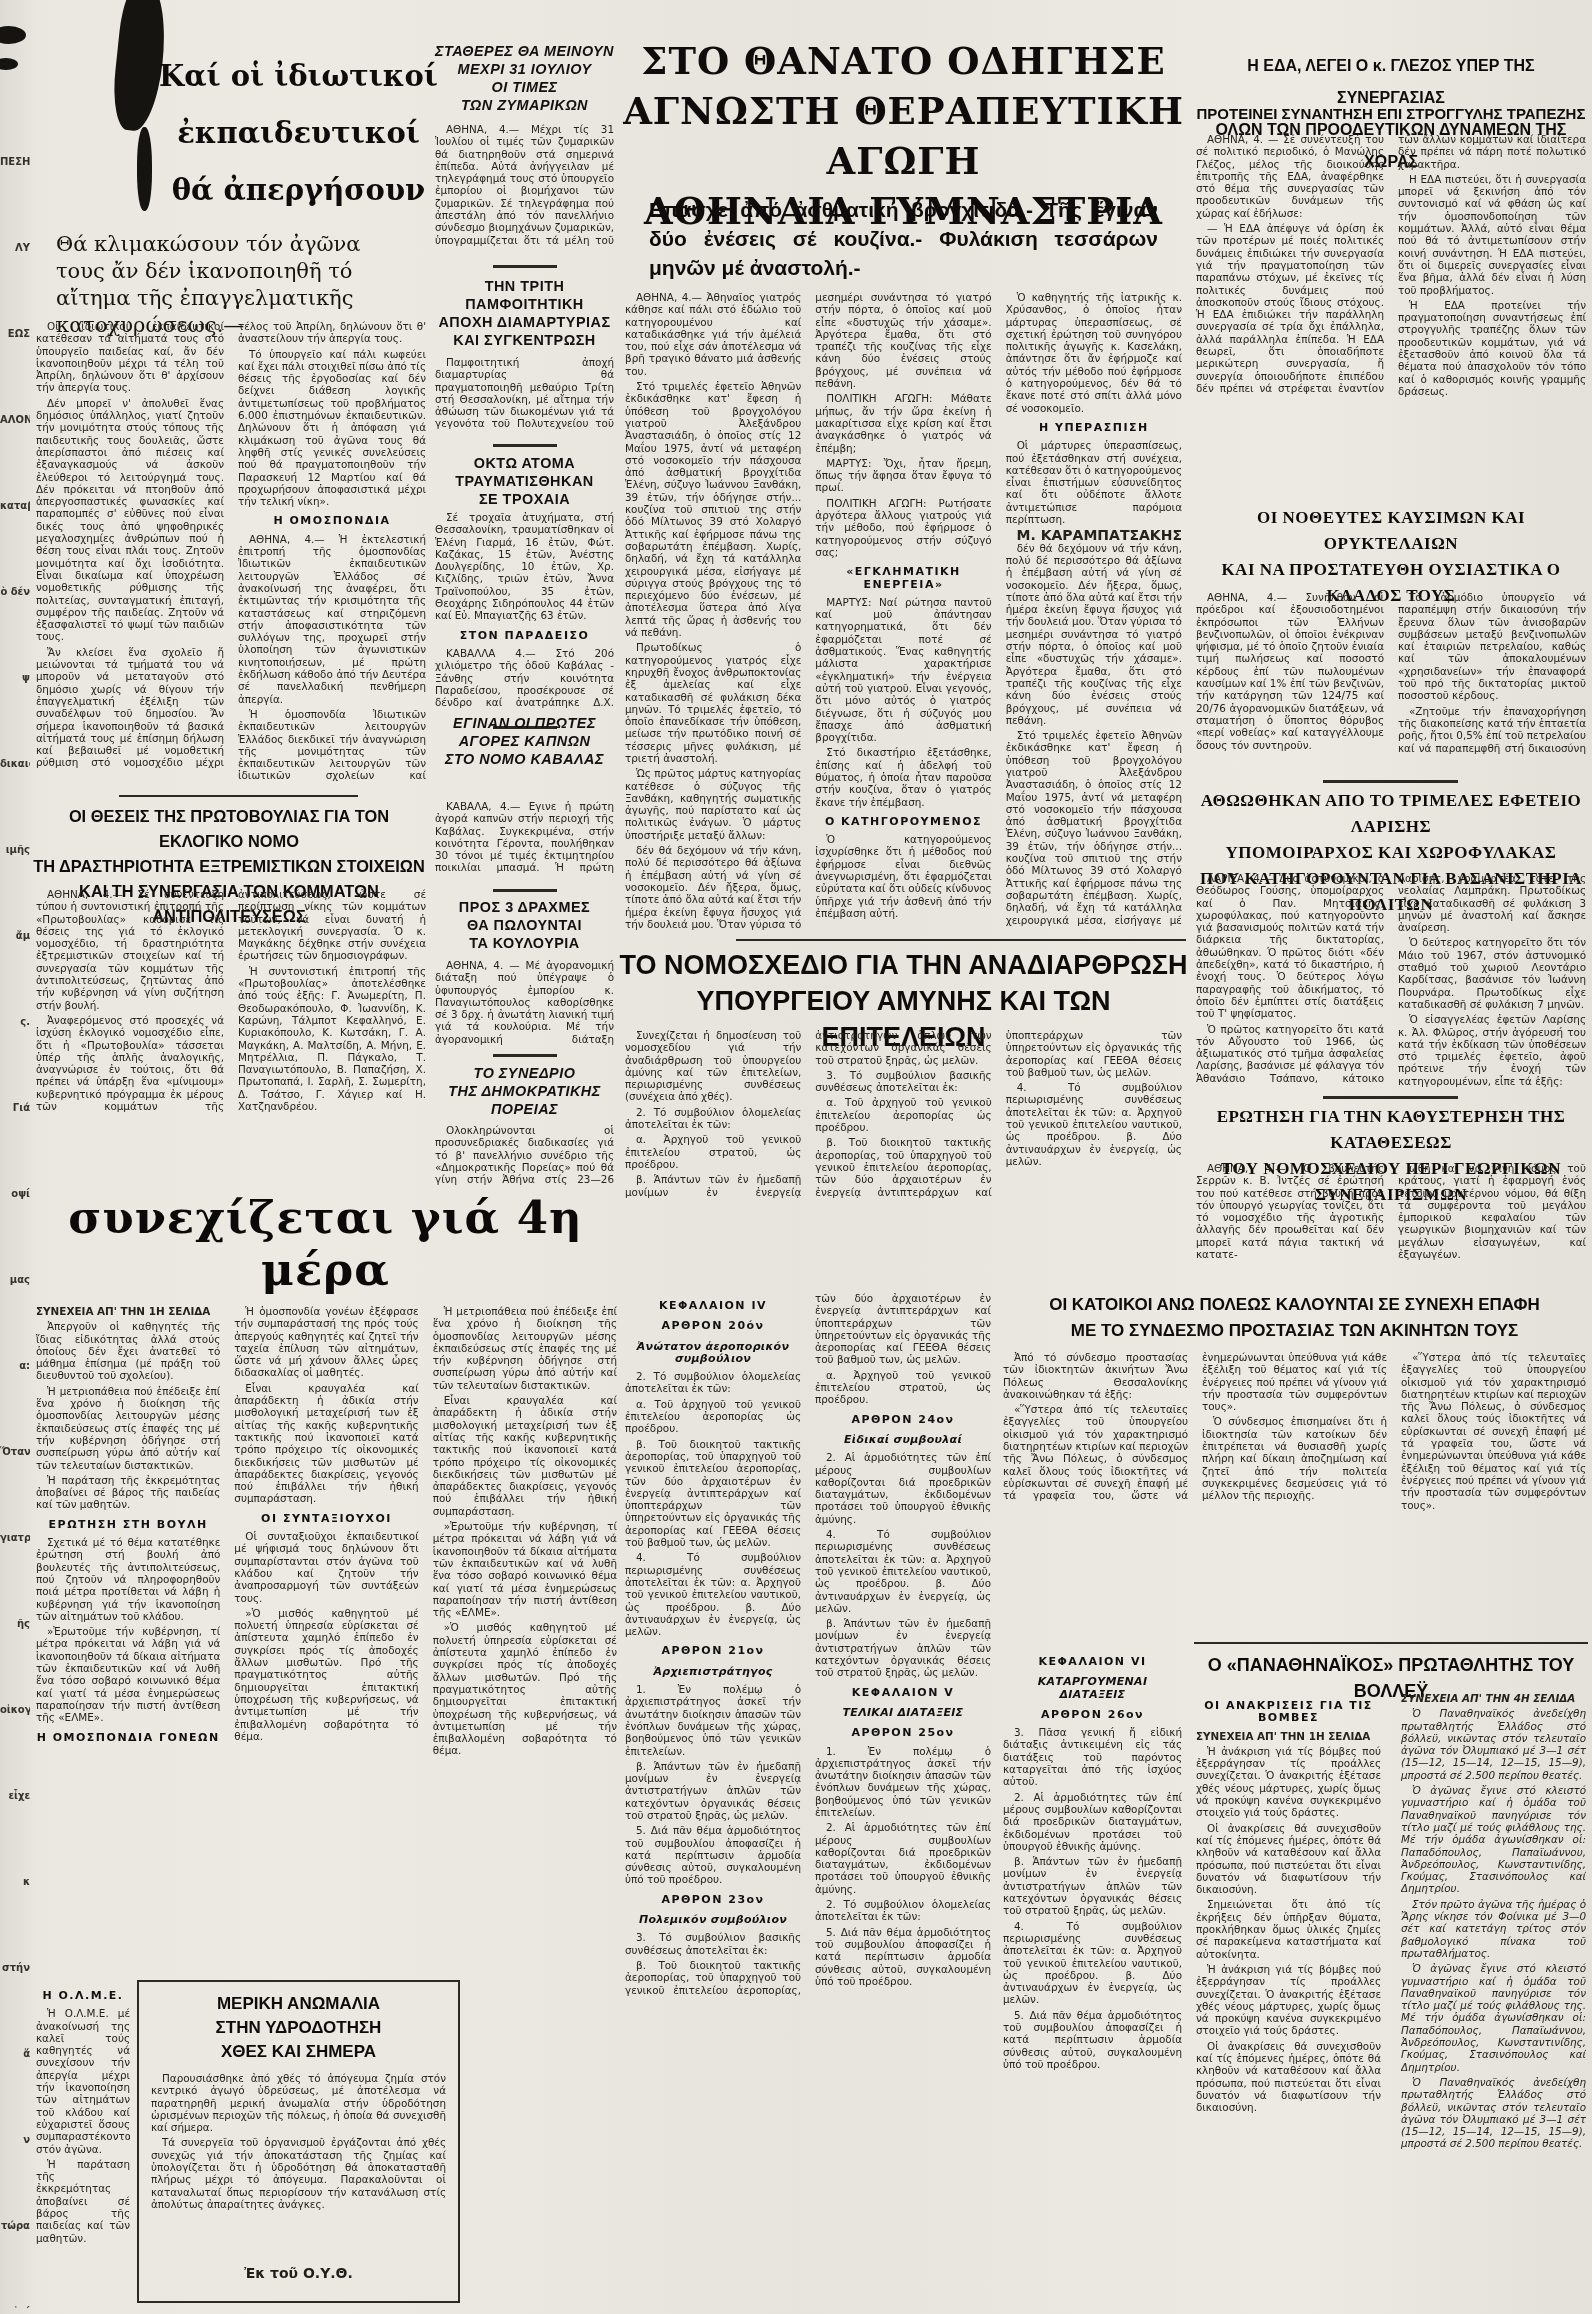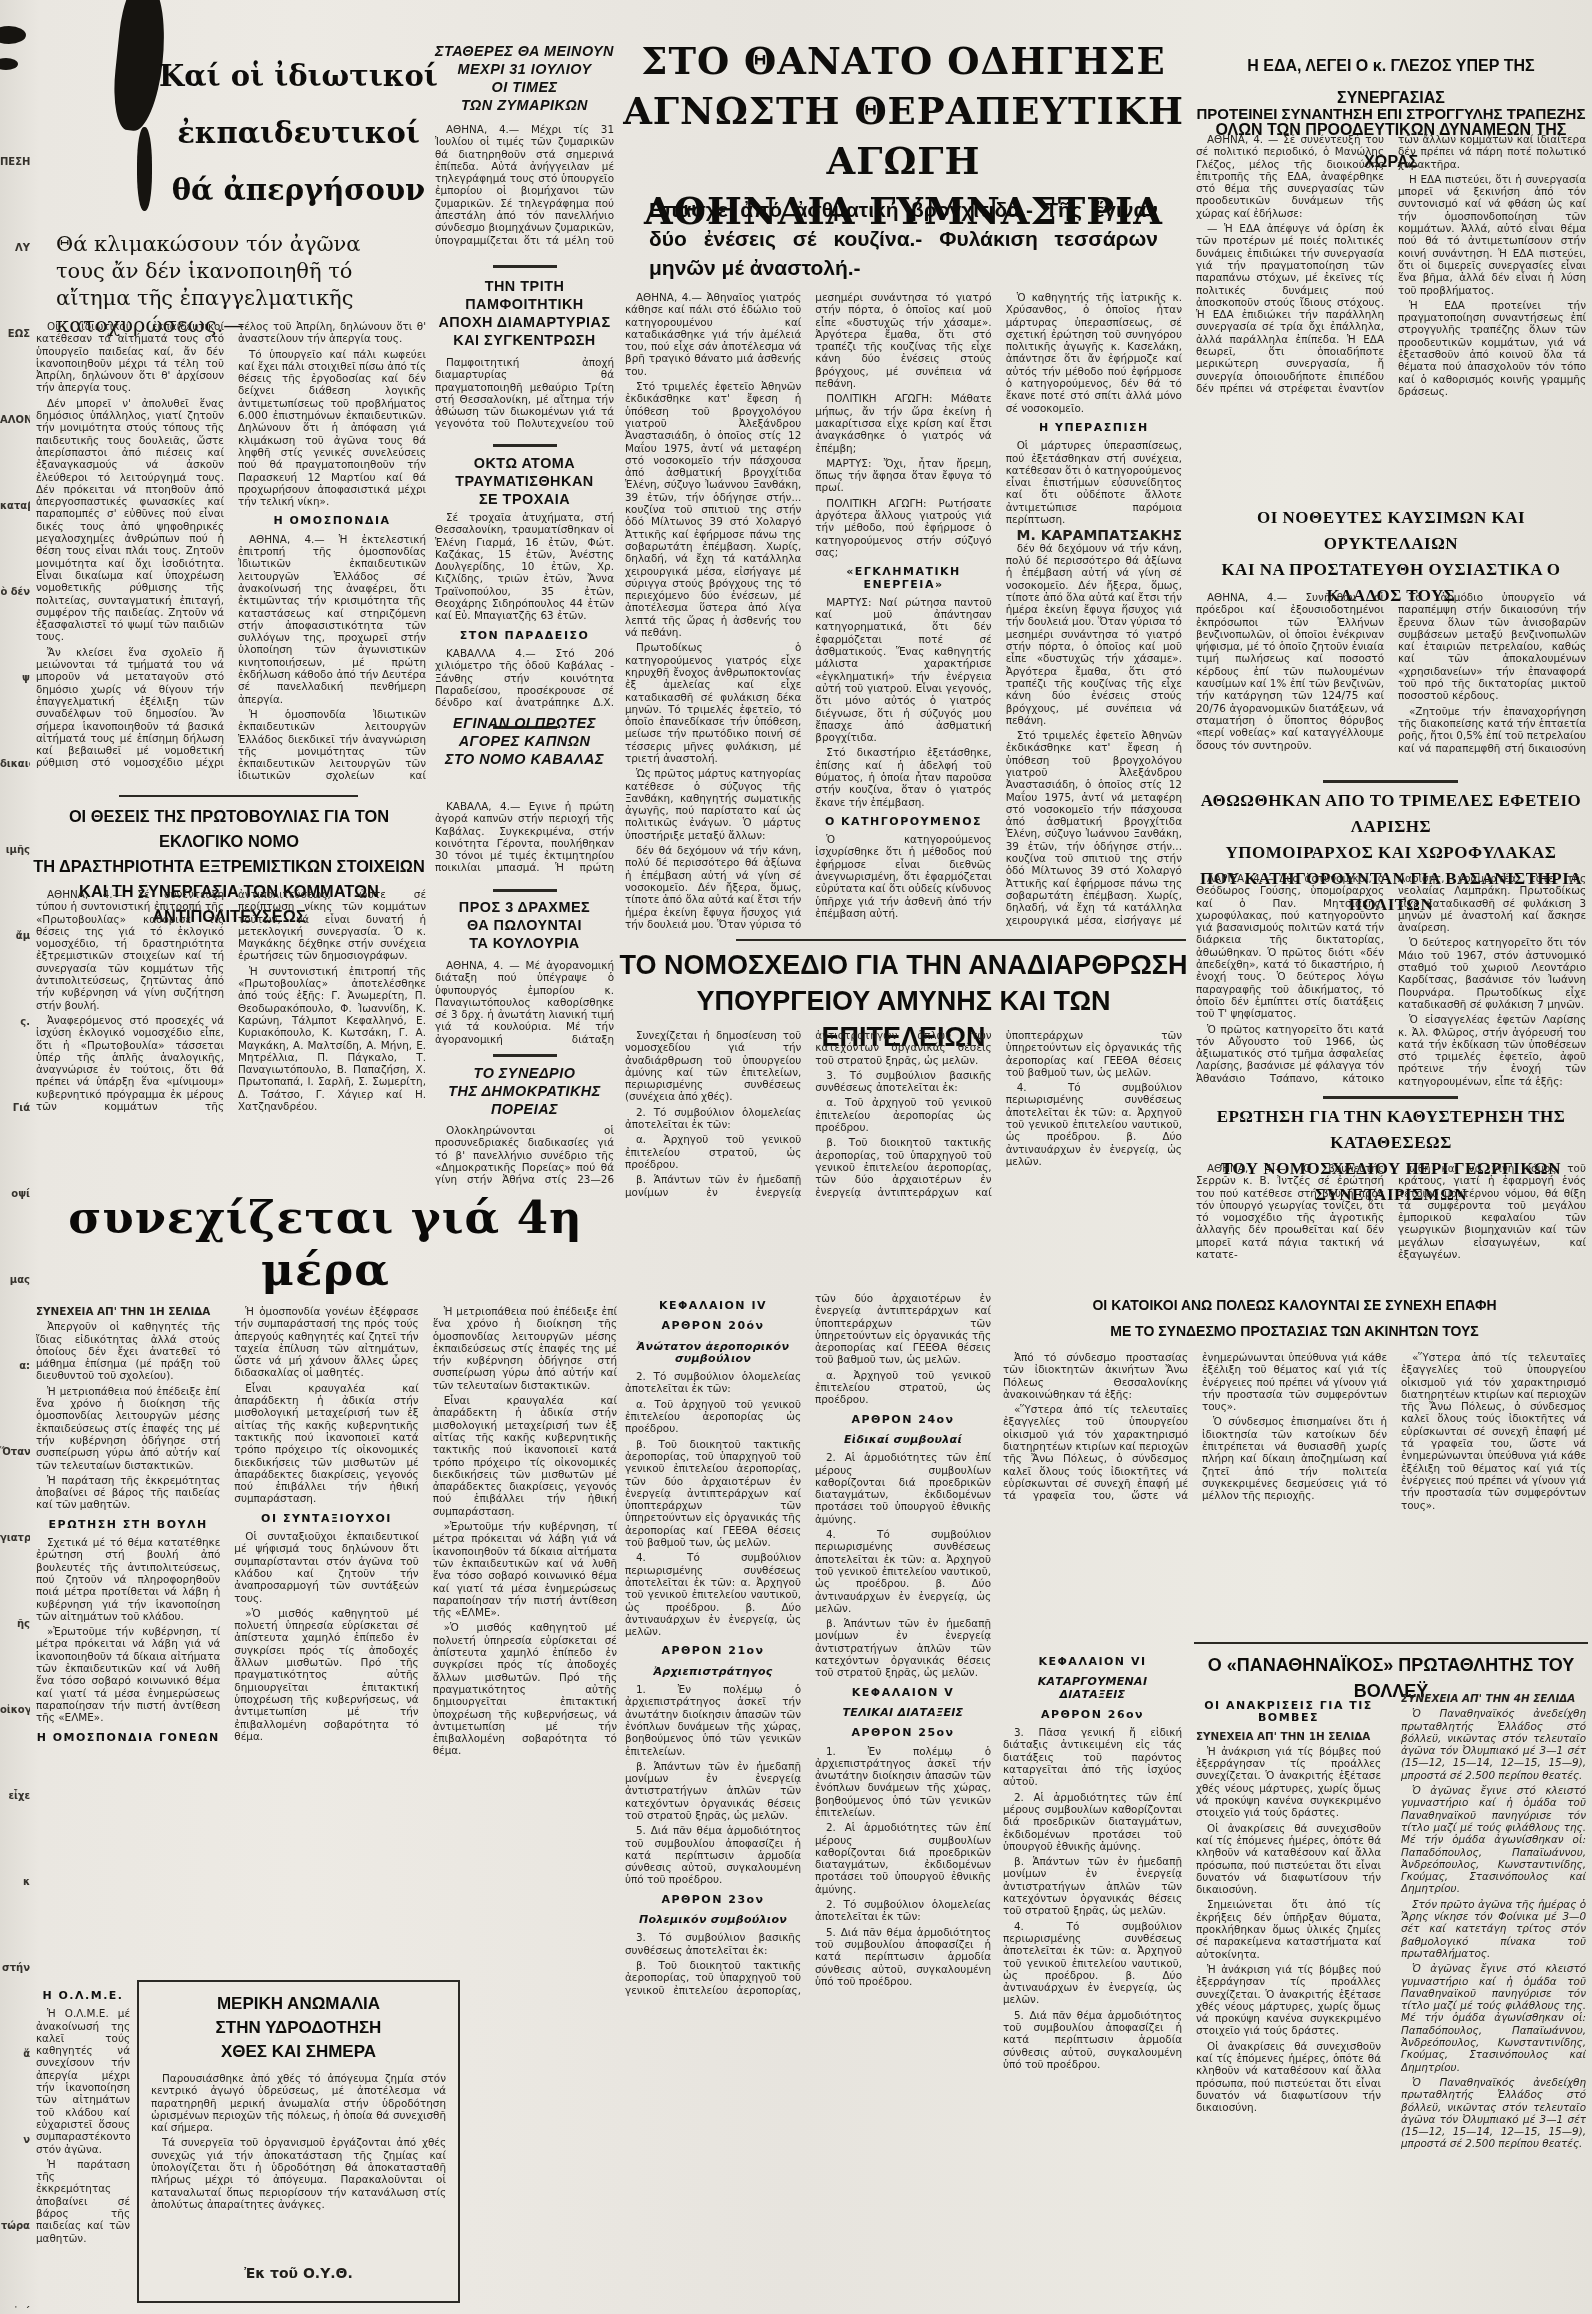--- a/index.html
+++ b/index.html
@@ -336,21 +336,21 @@
   <div class="abs rule" style="left:1323px;top:1096px;width:135px;height:3px;"></div>
   <div class="abs serif-head" style="left:1194px;top:1104px;width:394px;font-size:17px;line-height:26px;">
     <div>ΕΡΩΤΗΣΗ ΓΙΑ ΤΗΝ ΚΑΘΥΣΤΕΡΗΣΗ ΤΗΣ ΚΑΤΑΘΕΣΕΩΣ</div>
     <div>ΤΟΥ ΝΟΜΟΣΧΕΔΙΟΥ ΠΕΡΙ ΓΕΩΡΓΙΚΩΝ ΣΥΝΕΤΑΙΡΙΣΜΩΝ</div>
   </div>
   <div class="abs body-cols cols2" style="left:1196px;top:1162px;width:390px;height:119px;">
     <p>ΑΘΗΝΑ, 4.— Ὁ βουλευτής Σερρῶν κ. Β. Ἰντζές σέ ἐρώτησή του πού κατέθεσε στή βουλή πρός τόν ὑπουργό γεωργίας τονίζει, ὅτι τό νομοσχέδιο τῆς ἀγροτικῆς ἀλλαγῆς δέν προωθεῖται καί δέν μπορεῖ κατά πάγια τακτική νά κατατε-</p>
     <p>ωθῆ καί νά γίνη νόμος τοῦ κράτους, γιατί ἡ ἐφαρμογή ἑνός τέτοιου μοντέρνου νόμου, θά θίξη τά συμφέροντα τοῦ μεγάλου ἐμπορικοῦ κεφαλαίου τῶν γεωργικῶν βιομηχανιῶν καί τῶν μεγάλων εἰσαγωγέων, καί ἐξαγωγέων.</p>
   </div>
 
-  <div class="abs bold-head" style="left:1001px;top:1292px;width:587px;font-size:14px;line-height:26px;">
+  <div class="abs bold-head" style="left:1001px;top:1292px;width:587px;font-size:17px;line-height:26px;">
     <div>ΟΙ ΚΑΤΟΙΚΟΙ ΑΝΩ ΠΟΛΕΩΣ ΚΑΛΟΥΝΤΑΙ ΣΕ ΣΥΝΕΧΗ ΕΠΑΦΗ</div>
     <div>ΜΕ ΤΟ ΣΥΝΔΕΣΜΟ ΠΡΟΣΤΑΣΙΑΣ ΤΩΝ ΑΚΙΝΗΤΩΝ ΤΟΥΣ</div>
   </div>
   <div class="abs body-cols cols3" style="left:1003px;top:1351px;width:583px;height:287px;">
     <p>Ἀπό τό σύνδεσμο προστασίας τῶν ἰδιοκτητῶν ἀκινήτων Ἄνω Πόλεως Θεσσαλονίκης ἀνακοινώθηκαν τά ἑξῆς:</p>
     <p>«Ὕστερα ἀπό τίς τελευταῖες ἐξαγγελίες τοῦ ὑπουργείου οἰκισμοῦ γιά τόν χαρακτηρισμό διατηρητέων κτιρίων καί περιοχῶν τῆς Ἄνω Πόλεως, ὁ σύνδεσμος καλεῖ ὅλους τούς ἰδιοκτῆτες νά εὑρίσκωνται σέ συνεχῆ ἐπαφή μέ τά γραφεῖα του, ὥστε νά ἐνημερώνωνται ὑπεύθυνα γιά κάθε ἐξέλιξη τοῦ θέματος καί γιά τίς ἐνέργειες πού πρέπει νά γίνουν γιά τήν προστασία τῶν συμφερόντων τους».</p>
     <p>Ὁ σύνδεσμος ἐπισημαίνει ὅτι ἡ ἰδιοκτησία τῶν κατοίκων δέν ἐπιτρέπεται νά θυσιασθῆ χωρίς πλήρη καί δίκαιη ἀποζημίωση καί ζητεῖ ἀπό τήν πολιτεία συγκεκριμένες δεσμεύσεις γιά τό μέλλον τῆς περιοχῆς.</p>
     <p>«Ὕστερα ἀπό τίς τελευταῖες ἐξαγγελίες τοῦ ὑπουργείου οἰκισμοῦ γιά τόν χαρακτηρισμό διατηρητέων κτιρίων καί περιοχῶν τῆς Ἄνω Πόλεως, ὁ σύνδεσμος καλεῖ ὅλους τούς ἰδιοκτῆτες νά εὑρίσκωνται σέ συνεχῆ ἐπαφή μέ τά γραφεῖα του, ὥστε νά ἐνημερώνωνται ὑπεύθυνα γιά κάθε ἐξέλιξη τοῦ θέματος καί γιά τίς ἐνέργειες πού πρέπει νά γίνουν γιά τήν προστασία τῶν συμφερόντων τους».</p>
   </div>
 

